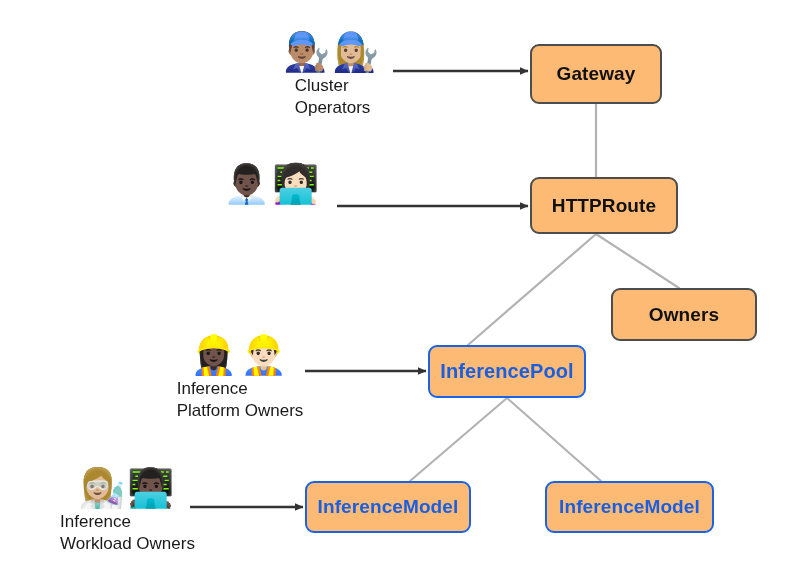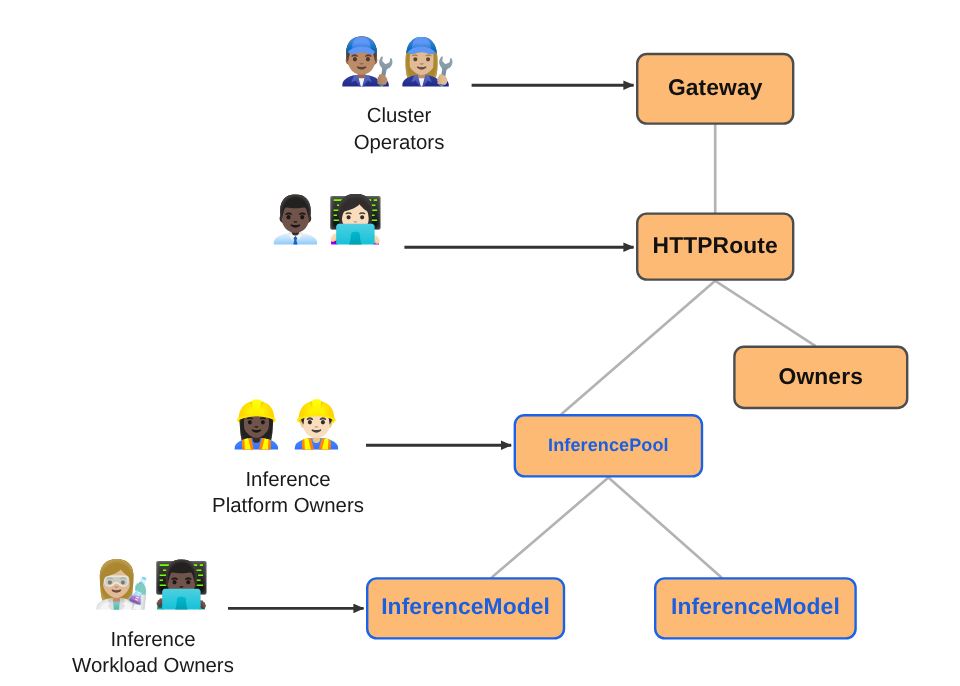--- a/index.html
+++ b/index.html
@@ -45,47 +45,46 @@
     border: 2px solid #4d4d4d;
     color: #111111;
   }
   .node.accent {
     border: 2.4px solid #1a63e8;
     color: #1a5fe0;
   }
 
   
   #node-gateway       { left: 530px; top: 44px;  width: 132px; height: 60px;  font-size: 19px; }
-  #node-httproute     { left: 530px; top: 177px; width: 132px; height: 57px;  font-size: 19px; }
+  #node-httproute     { left: 530px; top: 177px; width: 148px; height: 57px;  font-size: 19px; }
   #node-service       { left: 611px; top: 288px; width: 146px; height: 53px;  font-size: 19px; }
-  #node-inferencepool { left: 428px; top: 345px; width: 158px; height: 53px;  font-size: 15px; }
+  #node-inferencepool { left: 428px; top: 345px; width: 158px; height: 53px;  font-size: 20px; }
   #node-inferencemodel-1 { left: 305px; top: 481px; width: 166px; height: 52px; font-size: 19px; }
   #node-inferencemodel-2 { left: 545px; top: 481px; width: 169px; height: 52px; font-size: 19px; }
 
   
   .persona {
     position: absolute;
     display: flex;
     flex-direction: column;
     align-items: center;
     z-index: 3;
   }
   .persona-emoji {
     font-size: 38px;
     line-height: 44px;
     letter-spacing: 2px;
     white-space: nowrap;
     user-select: none;
   }
   .persona-label {
-    margin-top: 12px;
+    margin-top: 1px;
     font-size: 17px;
     line-height: 22px;
     color: #1a1a1a;
-    text-align: center;
     white-space: pre-line;
   }
 
   #persona-cluster-operators    { left: 255px; top: 30px;  width: 155px; }
   #persona-application-developers { left: 195px; top: 162px; width: 155px; }
   #persona-inference-platform-owners { left: 150px; top: 333px; width: 180px; }
   #persona-inference-workload-owners { left: 35px;  top: 466px; width: 185px; }
 </style>
 </head>
 <body>

